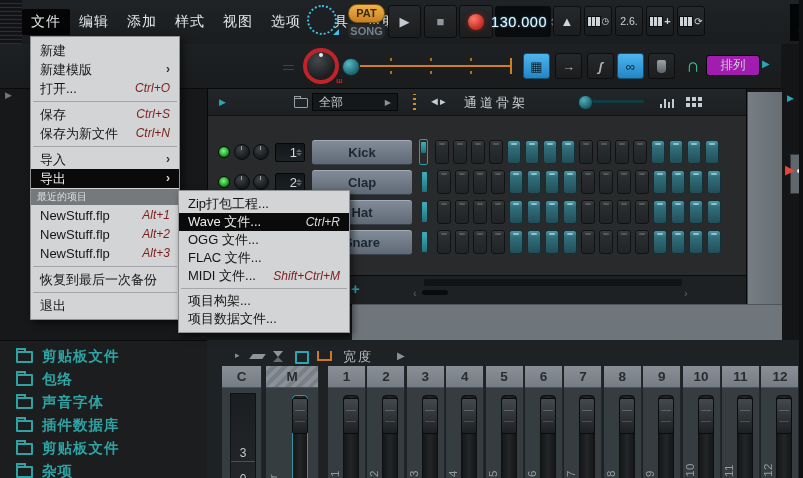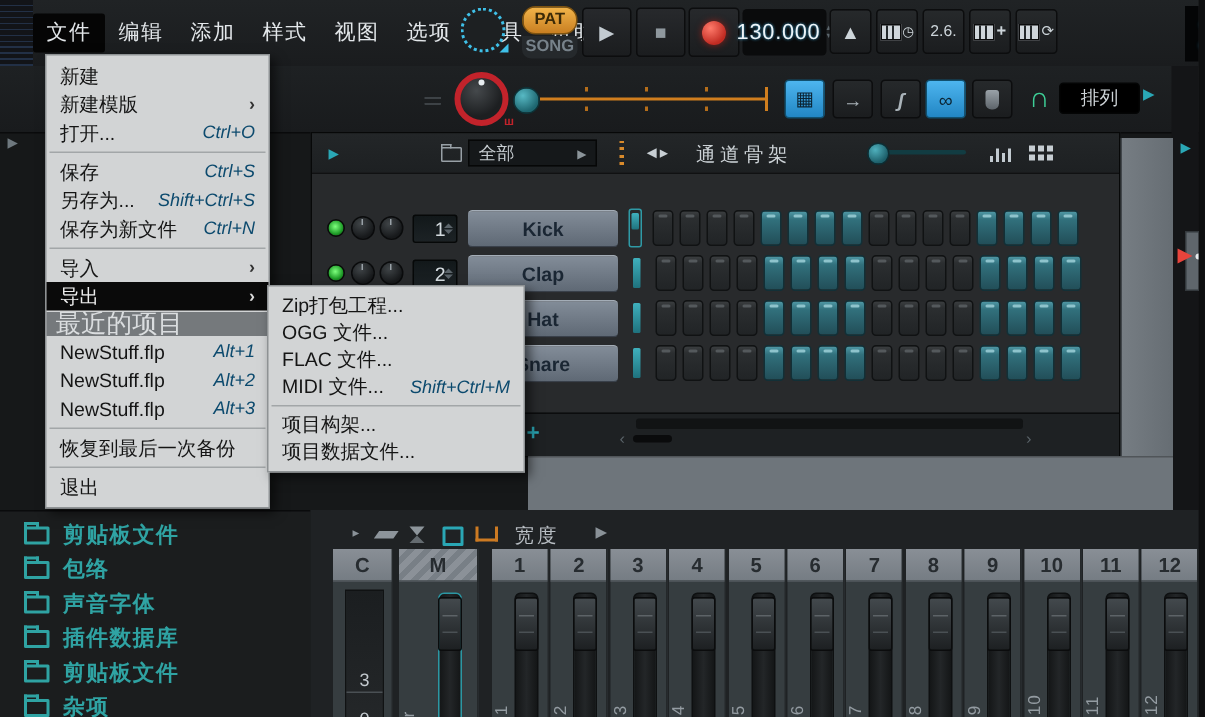--- a/index.html
+++ b/index.html
@@ -43,21 +43,21 @@
   #redknob-glyph{left:336px;top:76px;color:#c2232b;font-size:8px;font-weight:bold;}
   #pitchknob{left:342px;top:58px;width:16px;height:16px;border-radius:50%;background:radial-gradient(circle at 35% 30%,#57b9c4,#1e6670 70%);border:1px solid #0e3237;}
   #pitchline{left:360px;top:65px;width:152px;height:2px;background:#d07e1e;}
   .ptick{width:2px;height:3px;background:#b46d1a;top:58px;}
   .ptickb{width:2px;height:3px;background:#b46d1a;top:71px;}
   #pitchend{left:510px;top:58px;width:2px;height:16px;background:#d07e1e;}
   .vbtn{top:53px;width:27px;height:26px;border-radius:3px;background:linear-gradient(#26292b,#1b1d1f);border:1px solid #0c0d0e;
         color:#aab3b9;display:flex;align-items:center;justify-content:center;font-size:13px;box-sizing:border-box;}
   .vbtn.on{background:linear-gradient(#4db5ef,#2286c4);color:#0b2433;border-color:#11506f;}
   #magnet{left:686px;top:55px;color:#3ecf97;font-size:19px;font-weight:bold;}
-  #arr-box{left:706px;top:55px;width:52px;height:19px;background:#000000;border:1px solid #040505;border-radius:3px;
+  #arr-box{left:706px;top:55px;width:52px;height:19px;background:#a21caf;border:1px solid #040505;border-radius:3px;
            color:#ced4d8;font-size:12.5px;display:flex;align-items:center;justify-content:center;}
   #arr-arrow{left:762px;top:58px;color:#2aa7b5;font-size:10px;}
 
   
   #dockarrow{left:5px;top:90px;color:#6e787e;font-size:9px;}
 
   
   #rack{left:207px;top:88px;width:540px;height:217px;background:#282a2c;border:1px solid #070808;box-sizing:border-box;}
   #rack-title{position:absolute;left:0;top:0;width:100%;height:26px;background:linear-gradient(#232628,#1d2022);border-bottom:1px solid #101112;}
   #rack-title .collapse{position:absolute;left:11px;top:8px;color:#2aa7b5;font-size:9px;}
@@ -152,25 +152,25 @@
   #dbcol .strip{position:absolute;left:8px;top:27px;width:24px;bottom:-4px;background:linear-gradient(#1b1e20,#26292b);border:1px solid #101213;}
   .db-num{position:absolute;left:0;width:100%;text-align:center;color:#c2c8cd;font-size:12px;border-bottom:1px solid #4a5054;padding-bottom:1px;}
 
   
   .popup{background:#d2d4d5;border:1px solid #8e9294;box-shadow:3px 3px 7px rgba(0,0,0,.55);padding:4px 0;z-index:50;}
   #file-menu{left:30px;top:36px;width:148px;}
   #export-menu{left:178px;top:190px;width:170px;z-index:60;}
   .mi{height:19px;line-height:19px;padding:0 9px;display:flex;align-items:center;font-size:13px;color:#151515;white-space:nowrap;}
   #export-menu .mi{height:18px;line-height:18px;}
   .mi .lbl{flex:1;}
-  .mi .sc{font-style:italic;font-size:12px;color:#0c4a6e;margin-left:8px;}
+  .mi .sc{font-style:italic;font-size:12px;color:#7f1d1d;margin-left:8px;}
   .mi .arr{font-weight:bold;font-size:12px;margin-left:8px;color:#333;}
   .mi.hl{background:#0a0a0a;color:#ececec;}
   .mi.hl .sc,.mi.hl .arr{color:#d9d9d9;}
-  .mheader{height:16px;line-height:16px;background:#75797c;color:#dadddf;font-size:17px;padding-left:6px;margin:1px 0;}
+  .mheader{height:16px;line-height:16px;background:#75797c;color:#dadddf;font-size:10px;padding-left:6px;margin:1px 0;}
   .msep{border-top:1px solid #a2a6a8;margin:3px 2px;}
 </style>
 </head>
 <body>
 
 <div id="stage">
 
   <div class="abs" id="topbar1"></div>
   <div class="abs" id="leftdock"></div>
   <div class="abs" id="menubar">
@@ -563,24 +563,20 @@
       <div class="mi">
         <span class="lbl">打开...</span>
         <span class="sc">Ctrl+O</span>
       </div>
       <div class="msep"></div>
       <div class="mi">
         <span class="lbl">保存</span>
         <span class="sc">Ctrl+S</span>
       </div>
       <div class="mi">
-        <span class="lbl">另存为...</span>
-        <span class="sc">Shift+Ctrl+S</span>
-      </div>
-      <div class="mi">
         <span class="lbl">保存为新文件</span>
         <span class="sc">Ctrl+N</span>
       </div>
       <div class="msep"></div>
       <div class="mi">
         <span class="lbl">导入</span>
         <span class="arr">›</span>
       </div>
       <div class="mi hl">
         <span class="lbl">导出</span>
@@ -605,20 +601,24 @@
       </div>
       <div class="msep"></div>
       <div class="mi">
         <span class="lbl">退出</span>
       </div>
     </div>
   <div class="abs popup" id="export-menu">
       <div class="mi">
         <span class="lbl">Zip打包工程...</span>
       </div>
+      <div class="mi hl">
+        <span class="lbl">Wave 文件...</span>
+        <span class="sc">Ctrl+R</span>
+      </div>
       <div class="mi">
         <span class="lbl">OGG 文件...</span>
       </div>
       <div class="mi">
         <span class="lbl">FLAC 文件...</span>
       </div>
       <div class="mi">
         <span class="lbl">MIDI 文件...</span>
         <span class="sc">Shift+Ctrl+M</span>
       </div>

